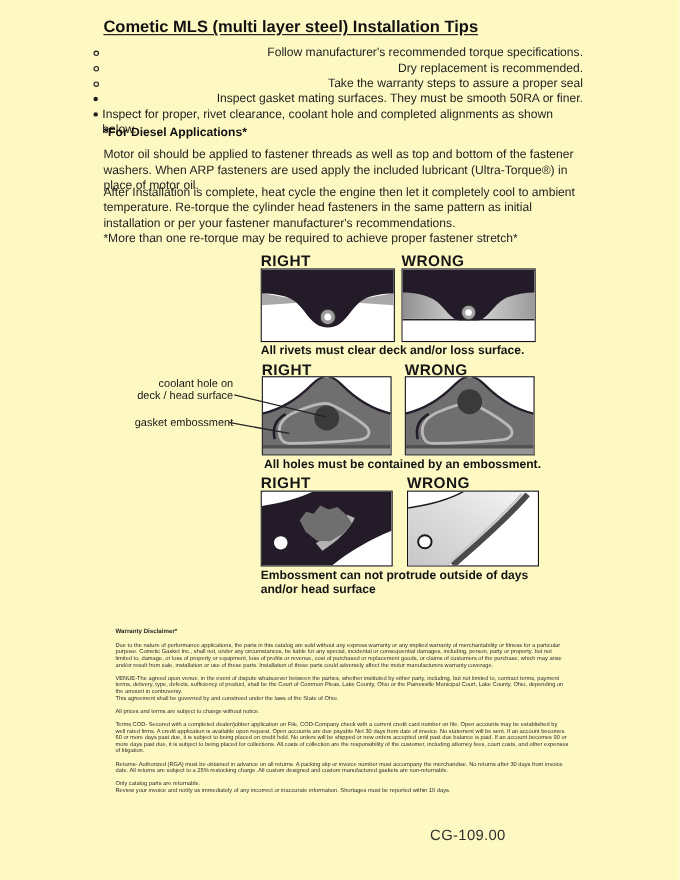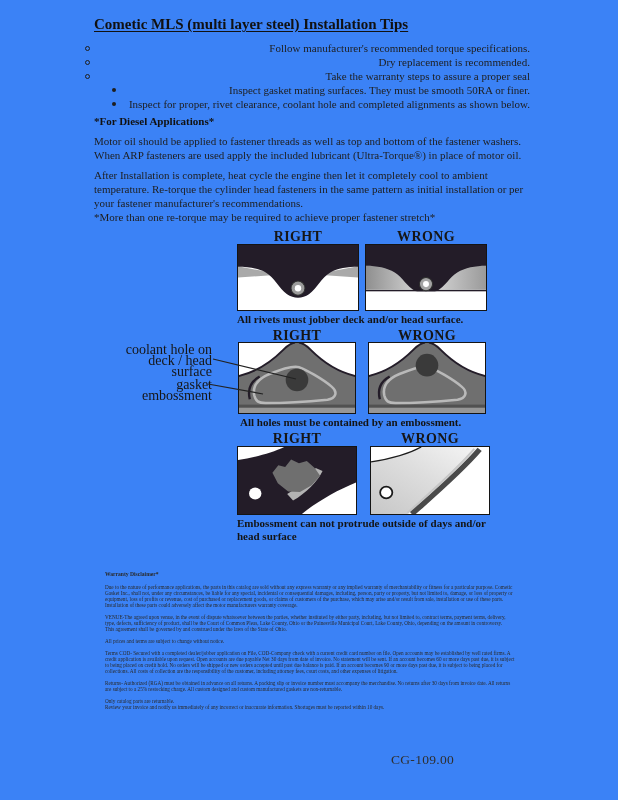--- a/index.html
+++ b/index.html
@@ -1,39 +1,39 @@
 <!DOCTYPE html>
 <html><head>
 <meta charset="utf-8">
 <style>
   html,body{margin:0;padding:0;background:#ffffff;}
   .page{
-    position:relative;width:618px;height:800px;background:#3b82f6;overflow:hidden;
-    font-family:Liberation Serif, serif;color:#1e1e1e;
+    position:relative;width:618px;height:800px;background:#fef9c3;overflow:hidden;
+    font-family:Liberation Sans, sans-serif;color:#1e1e1e;
   }
   .abs{position:absolute;}
   .title{
     left:94px;top:16px;font-size:15px;font-weight:bold;
     text-decoration:underline;text-underline-offset:2px;color:#111;
   }
   .bullets{left:85px;top:41px;width:445px;font-size:11px;line-height:14px;}
   .bullet-row{display:flex;align-items:flex-start;justify-content:space-between;}
   .b-circ{flex:0 0 auto;width:3px;height:3px;border:1px solid #1e1e1e;border-radius:50%;margin:5px 5px 0 0;}
   .b-dot{flex:0 0 auto;width:4px;height:4px;background:#1e1e1e;border-radius:50%;margin:5px 4px 0 0;}
-  .sub{margin-left:27px;}
+  .sub{}
   .h2{left:94px;top:115px;font-size:11px;font-weight:bold;color:#111;}
   .para{left:94px;width:432px;font-size:11px;line-height:14px;}
   .p1{top:134px;}
   .p2{top:168px;}
   .note{top:210px;}
-  .figlabel{font-size:14px;font-weight:600;letter-spacing:.4px;text-align:center;color:#161616;}
+  .figlabel{font-size:14px;font-weight:600;letter-spacing:.4px;color:#161616;}
   .figbox{position:absolute;border:1.6px solid #141414;background:#fff;box-sizing:border-box;}
   .figbox svg{display:block;width:100%;height:100%;}
   .caption{font-size:11px;font-weight:bold;color:#141414;line-height:13px;}
-  .sidelabel{font-size:14px;line-height:11px;text-align:right;white-space:pre-line;color:#161616;}
+  .sidelabel{font-size:10px;line-height:11px;text-align:right;white-space:pre-line;color:#161616;}
   .leader{pointer-events:none;}
   .fineprint{left:105px;top:571px;width:412px;font-size:5.2px;line-height:6px;color:#2a2a2a;}
   .fineprint .fhead{font-weight:bold;font-size:5.6px;margin-bottom:7px;}
   .fineprint p{margin:0 0 6px 0;white-space:pre-line;}
   .pagenum{left:391px;top:752px;font-size:13.5px;color:#2f2f2f;letter-spacing:.3px;}
 </style>
 </head>
 <body>
 
 <div class="page">
@@ -92,21 +92,21 @@
       </defs>
       <rect x="0" y="20" width="121" height="24" fill="url(#g1)"></rect>
       <path d="M0 0 H121 V20.5 C110 20.5 100 22.5 92 27 C84 31.5 80 41 71 45.5 C65 48.5 56 48.5 50 45.5 C41 41 37 31.5 29 27 C21 22.5 11 20.5 0 20.5 Z" fill="#231c28"></path>
       <rect x="0" y="45.6" width="121" height="18.4" fill="#ffffff"></rect>
       <rect x="0" y="44.2" width="121" height="1.4" fill="#231c28"></rect>
       <circle cx="60.5" cy="38.5" r="6.6" fill="#a3a3a3" stroke="#2f2f2f" stroke-width="1"></circle>
       <circle cx="60.5" cy="38.5" r="3" fill="#ffffff"></circle>
     </svg>
   </div>
 
-  <div class="abs caption" style="left:237px;top:313px;">All rivets must jobber deck and/or head surface.</div>
+  <div class="abs caption" style="left:237px;top:313px;">All rivets must clear deck and/or loss surface.</div>
 
   <div class="abs figlabel" style="left:238px;top:328px;width:118px;">RIGHT</div>
   <div class="abs figlabel" style="left:368px;top:328px;width:118px;">WRONG</div>
 
   <div class="abs sidelabel" style="left:106px;top:344px;width:106px;">coolant hole on
 deck / head surface</div>
   <div class="abs sidelabel" style="left:106px;top:379px;width:106px;">gasket embossment</div>
 
   <div class="figbox" style="left:238px;top:342px;width:118px;height:72px;">
     <svg viewBox="0 0 118 71" preserveAspectRatio="none">

